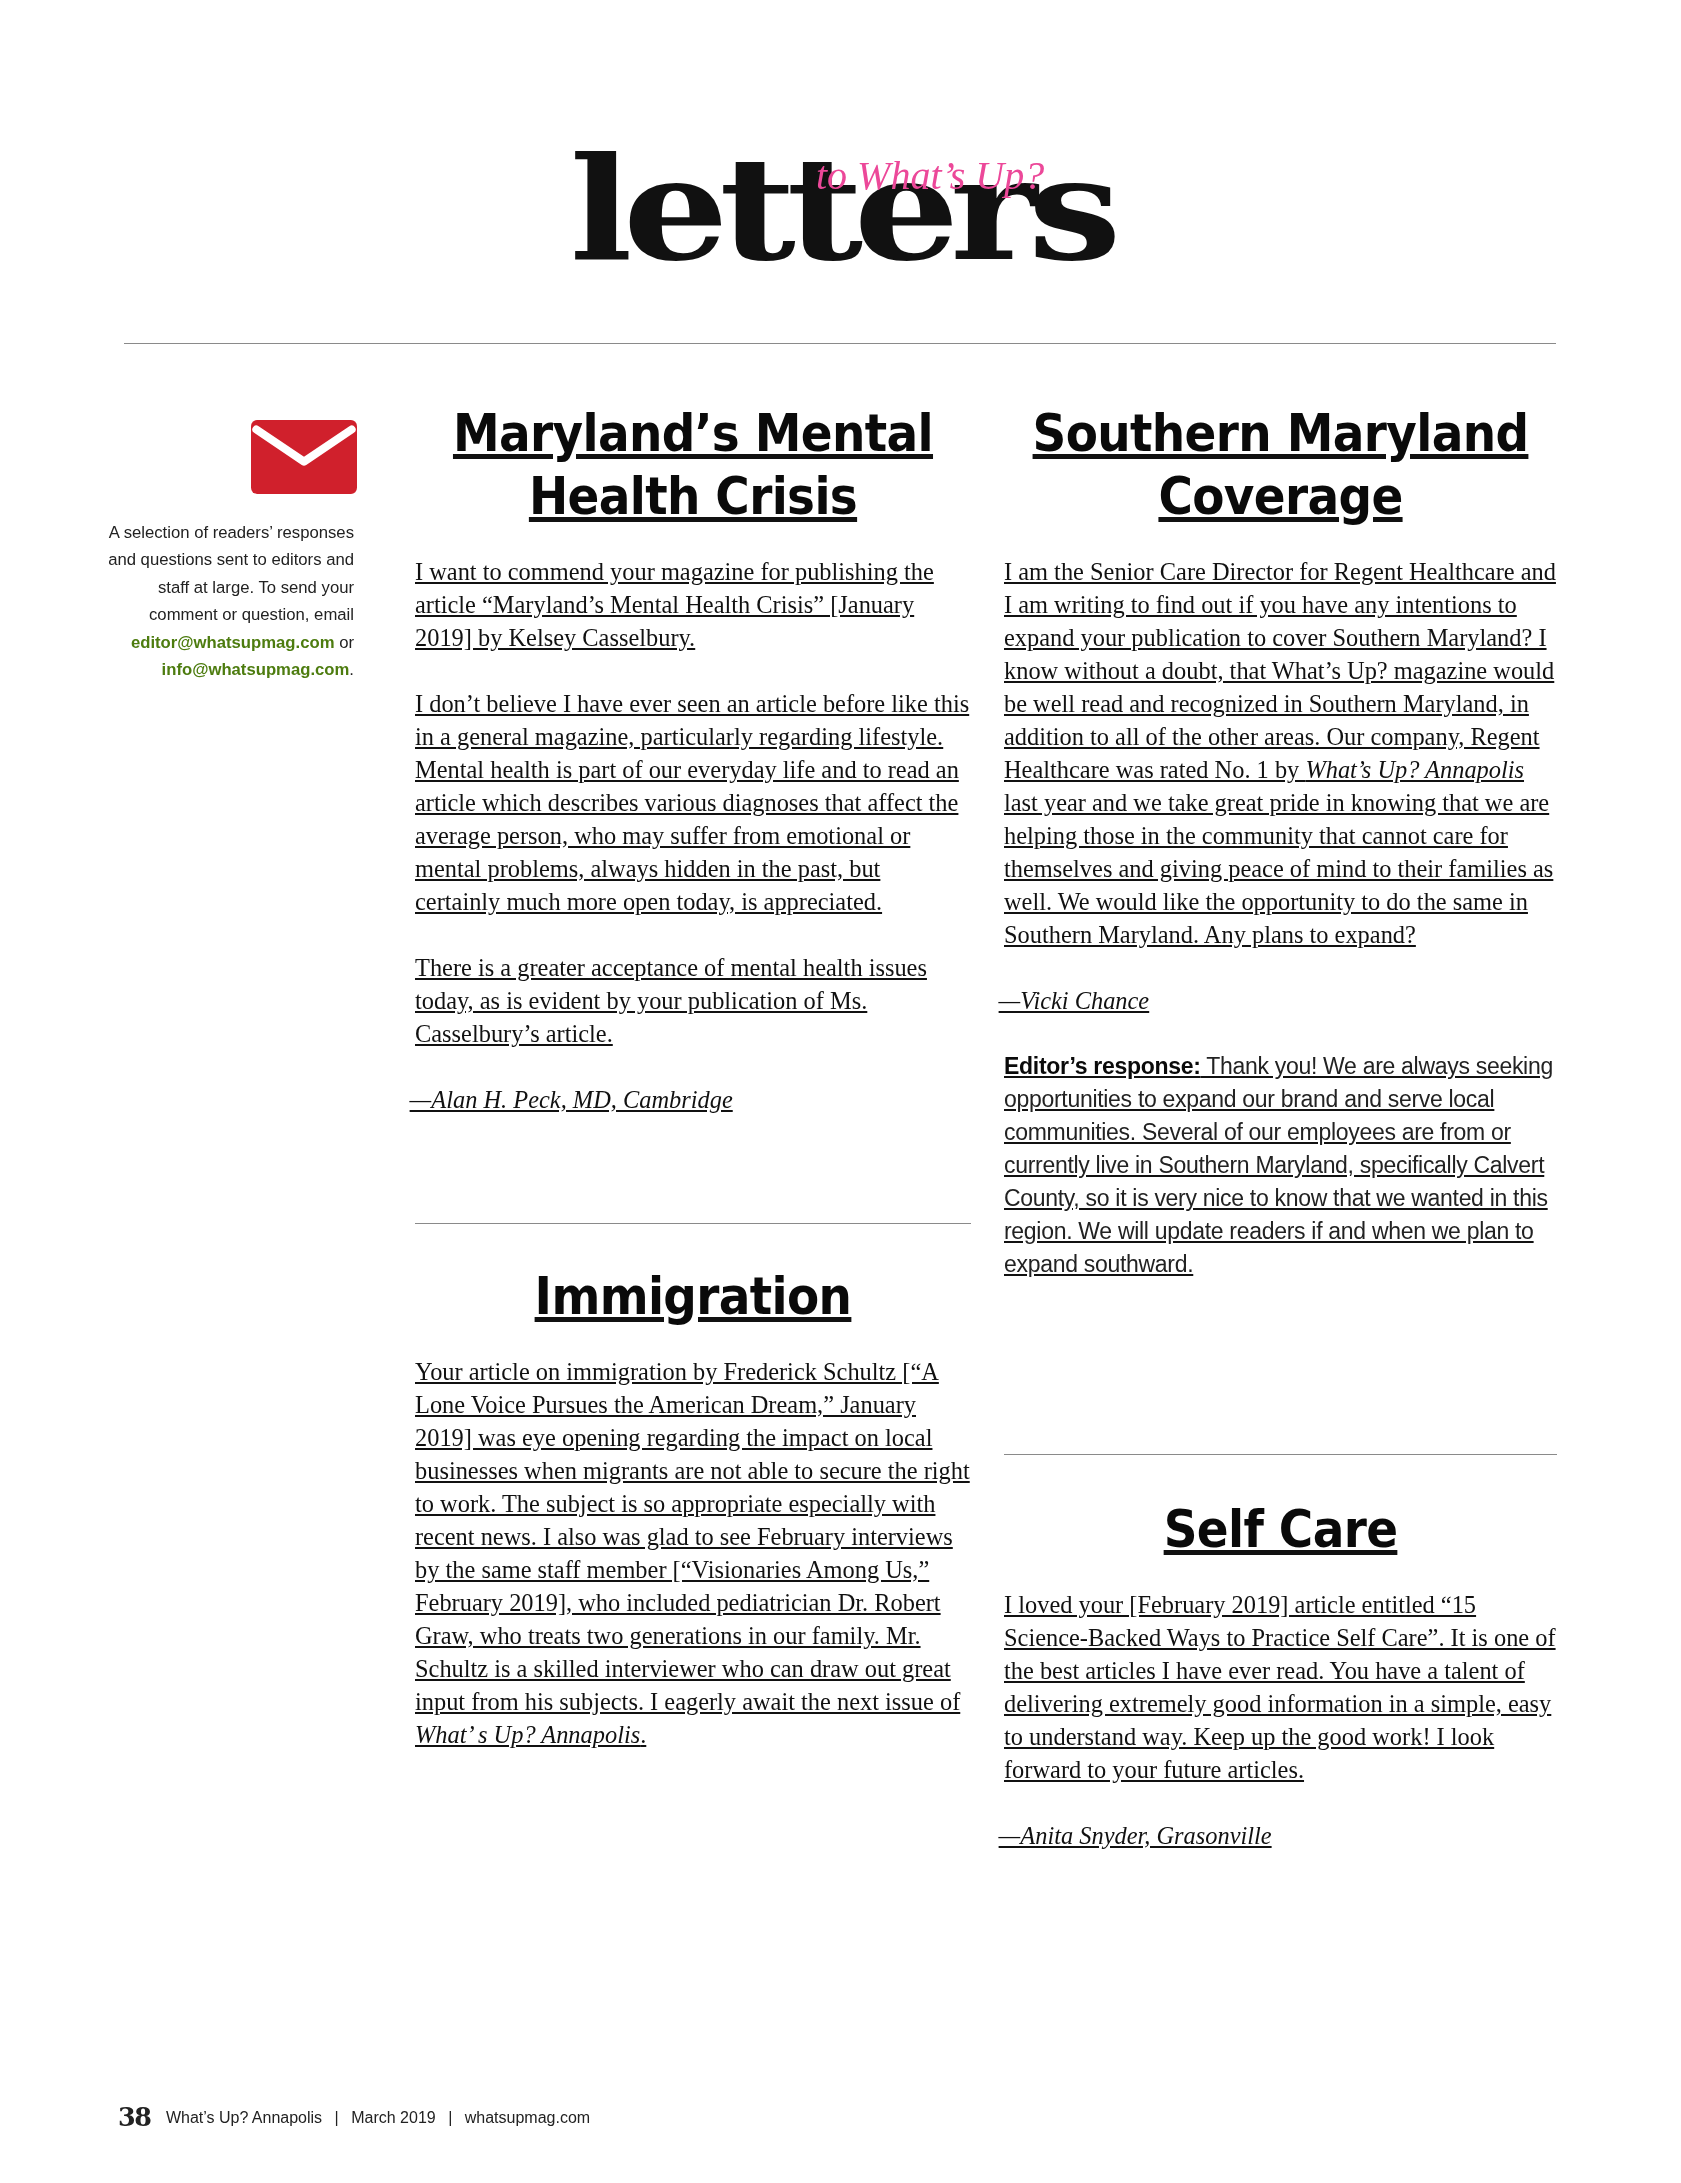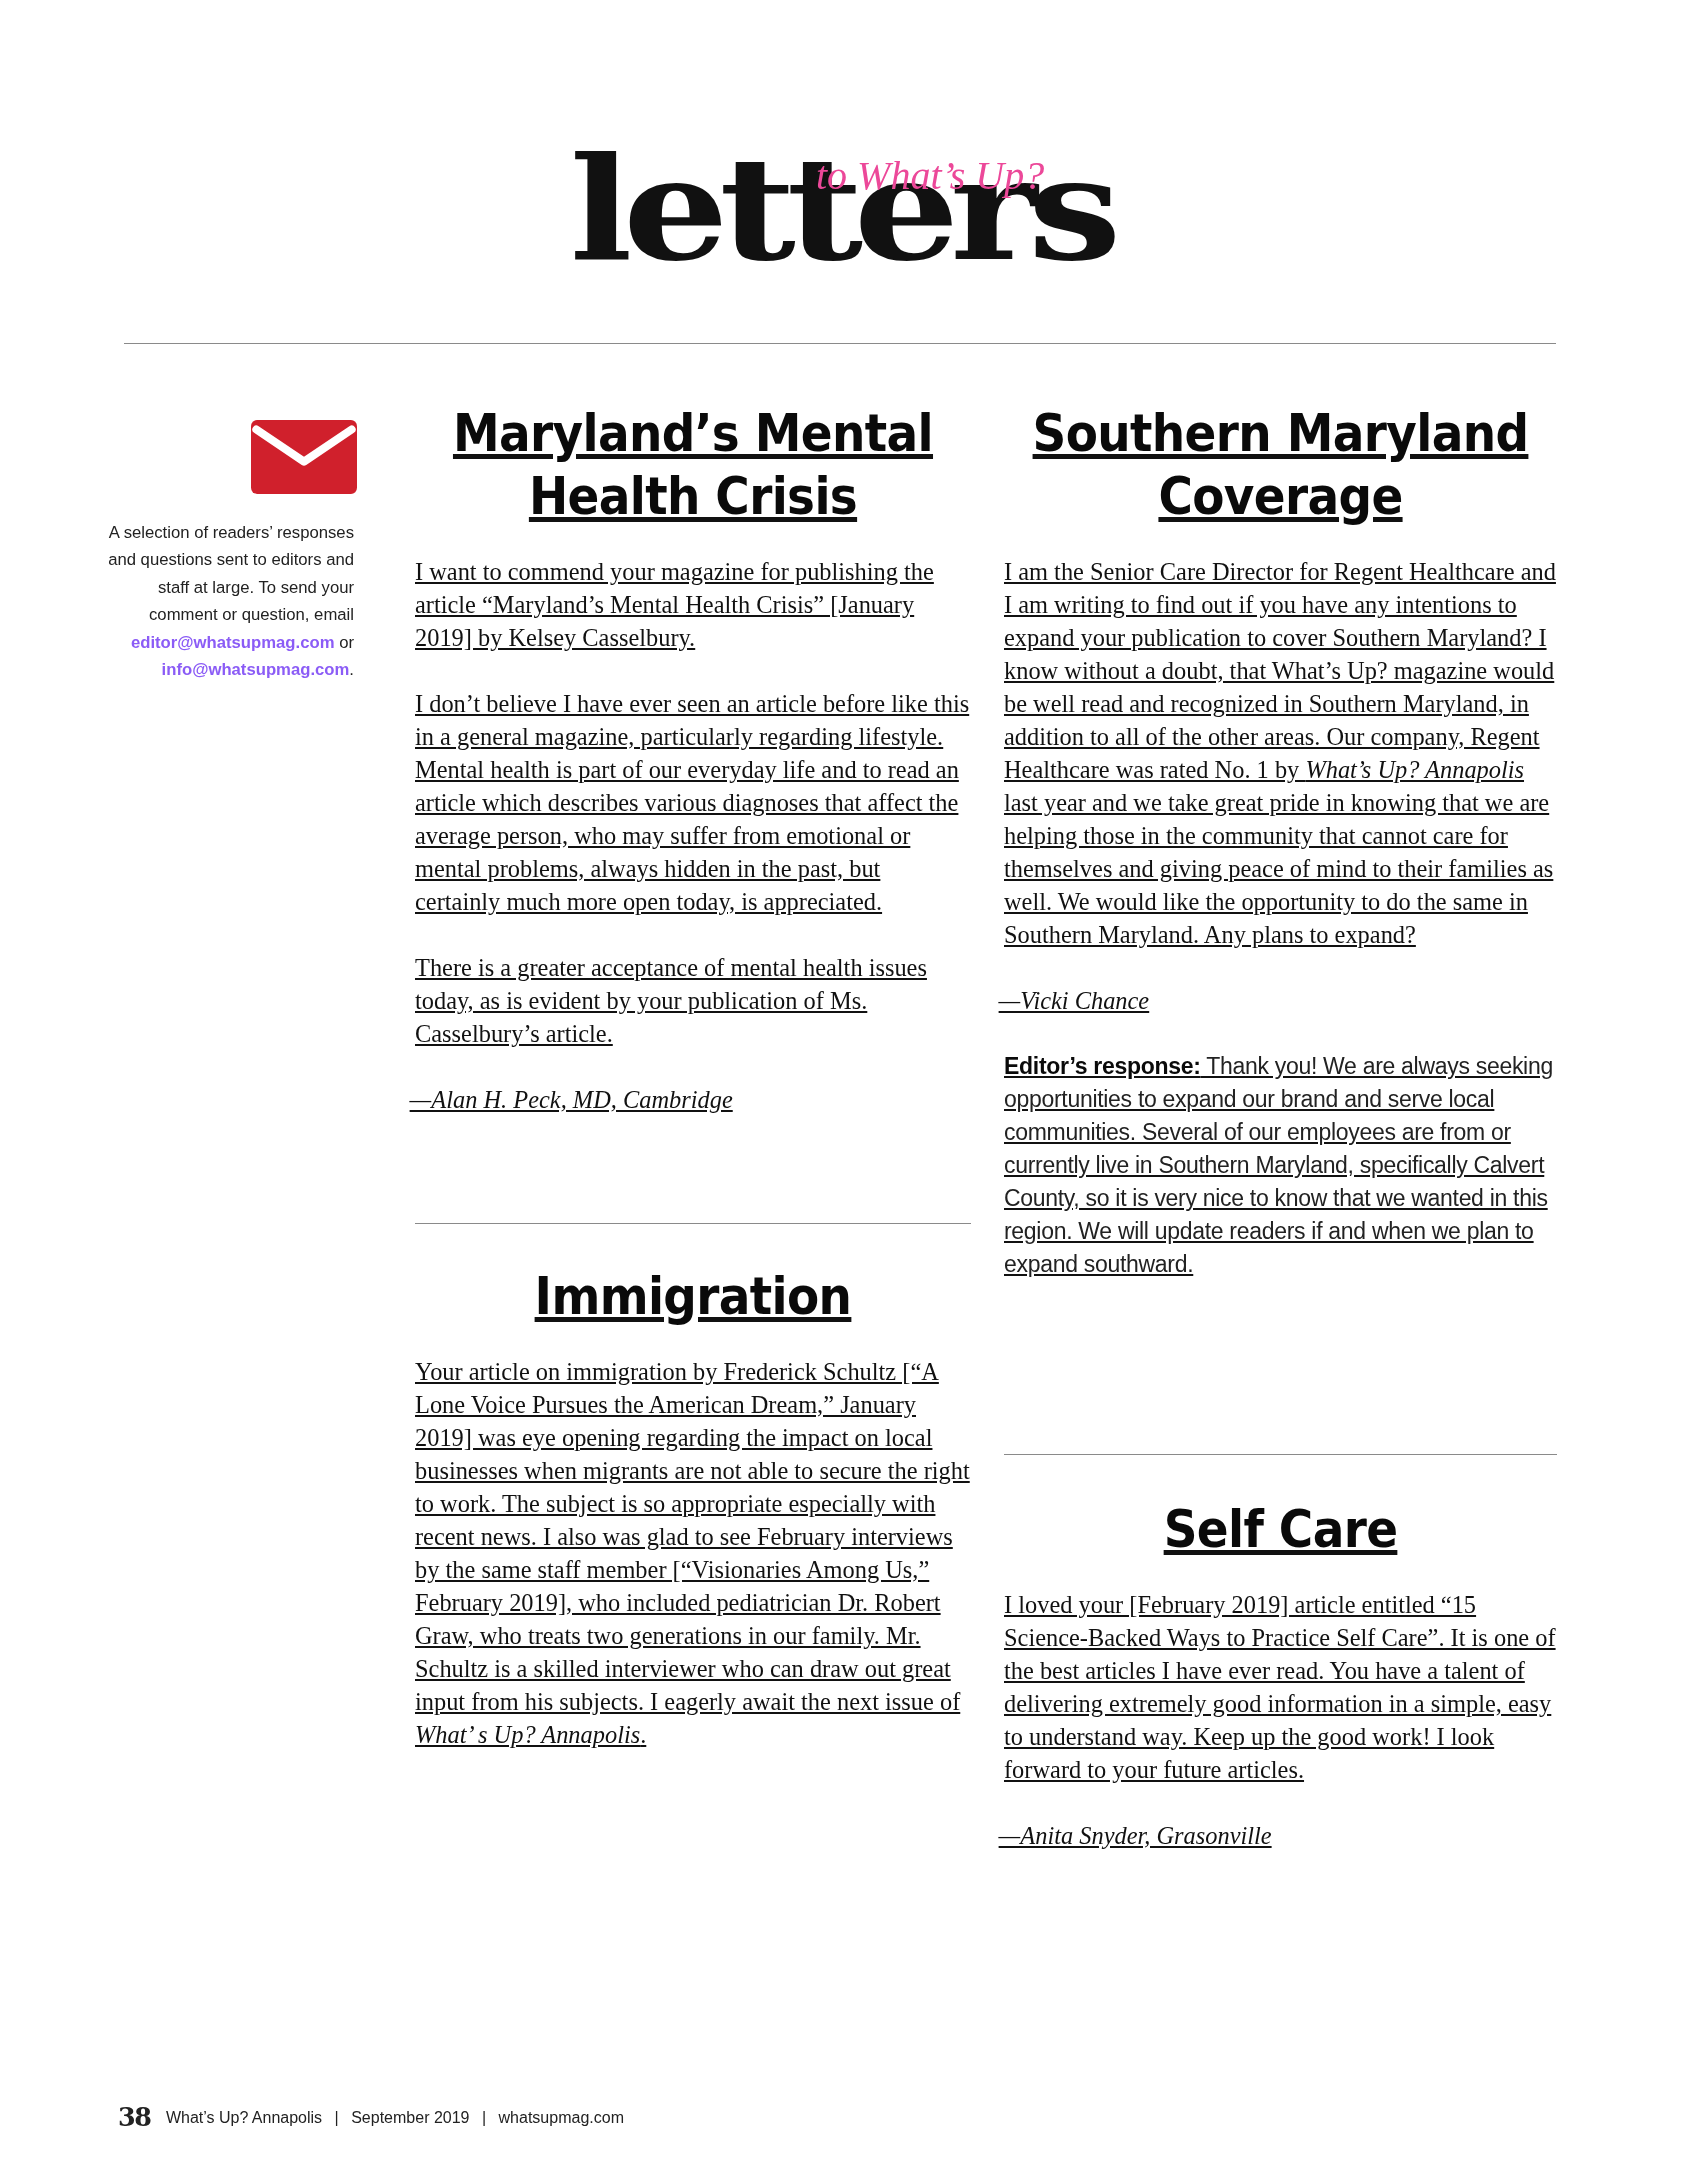--- a/index.html
+++ b/index.html
@@ -6,21 +6,21 @@
     body { width: 1681px; height: 2183px; position: relative; overflow: hidden; color: #111; }
 
     .masthead { position: absolute; left: 556px; top: 151px; width: 509px; height: 154px; text-align: center; }
     .masthead .big { position: absolute; left: 13.4px; top: -13.4px; font-family: "DejaVu Serif", serif; font-weight: bold; font-size: 166px; letter-spacing: -9.4px; line-height: 1; color: #111; transform: scaleY(0.86); transform-origin: left top; }
     .masthead .sub { position: absolute; left: 260px; top: 1.3px; font-family: Liberation Serif, serif; font-style: italic; font-size: 40px; color: #ec4899; white-space: nowrap; }
 
     .top-rule { position: absolute; left: 124px; top: 343px; width: 1432px; height: 1.3px; background: #8a8a8a; }
 
     .mail-icon { position: absolute; left: 251px; top: 420px; width: 106px; height: 74px; }
     .intro { position: absolute; left: 100px; top: 519px; width: 254px; text-align: right; font-family: "Liberation Sans", sans-serif; font-size: 16.7px; line-height: 27.4px; color: #222; font-weight: 300; }
-    .intro b { font-weight: bold; color: #8b5cf6; text-align: right; }
+    .intro b { font-weight: bold; color: #4d7c0f; text-align: right; }
 
     .col { position: absolute; text-decoration: underline; }
     .col-a { left: 415px; width: 556px; }
     .col-b { left: 1004px; width: 553px; }
 
     .headline { font-family: "DejaVu Sans", sans-serif; font-weight: bold; font-size: 51px; line-height: 63px; text-align: center; color: #0a0a0a; letter-spacing: -0.7px; transform: scaleX(0.92); margin: 0; }
     .body-text { font-family: "Liberation Serif", serif; font-size: 24.4px; line-height: 33px; margin: 0; color: #111; }
     .body-text em { font-style: italic; }
     .sig { font-family: "Liberation Serif", serif; font-style: italic; font-size: 24.4px; line-height: 33px; margin: 0; color: #111; }
     .editor { font-family: "Liberation Sans", sans-serif; font-size: 23px; line-height: 33px; color: #222; margin: 0; font-weight: 300; letter-spacing: -0.3px; }
@@ -93,17 +93,17 @@
   <div style="height:27px"></div>
   <p class="body-text">I loved your [February 2019] article entitled “15 Science-Backed Ways to Practice Self Care”. It is one of the best articles I have ever read. You have a talent of delivering extremely good information in a simple, easy to understand way. Keep up the good work! I look forward to your future articles.</p>
   <div style="height:33px"></div>
   <p class="sig" style="margin-left:-5.4px">—Anita Snyder, Grasonville</p>
 </div>
 
 <div class="footer">
   <span class="pgnum">38</span>
   <span>What’s Up? Annapolis</span>
   <span class="sep">|</span>
-  <span>September 2019</span>
+  <span>March 2019</span>
   <span class="sep">|</span>
   <span>whatsupmag.com</span>
 </div>
 
 
 </body></html>

